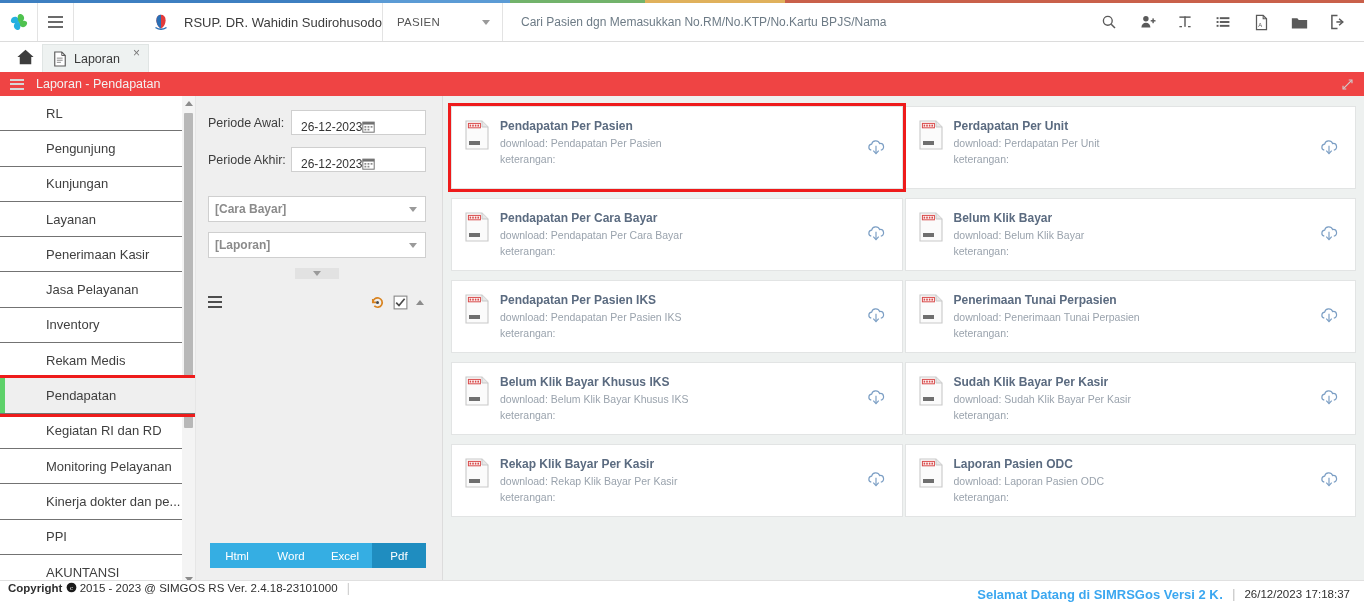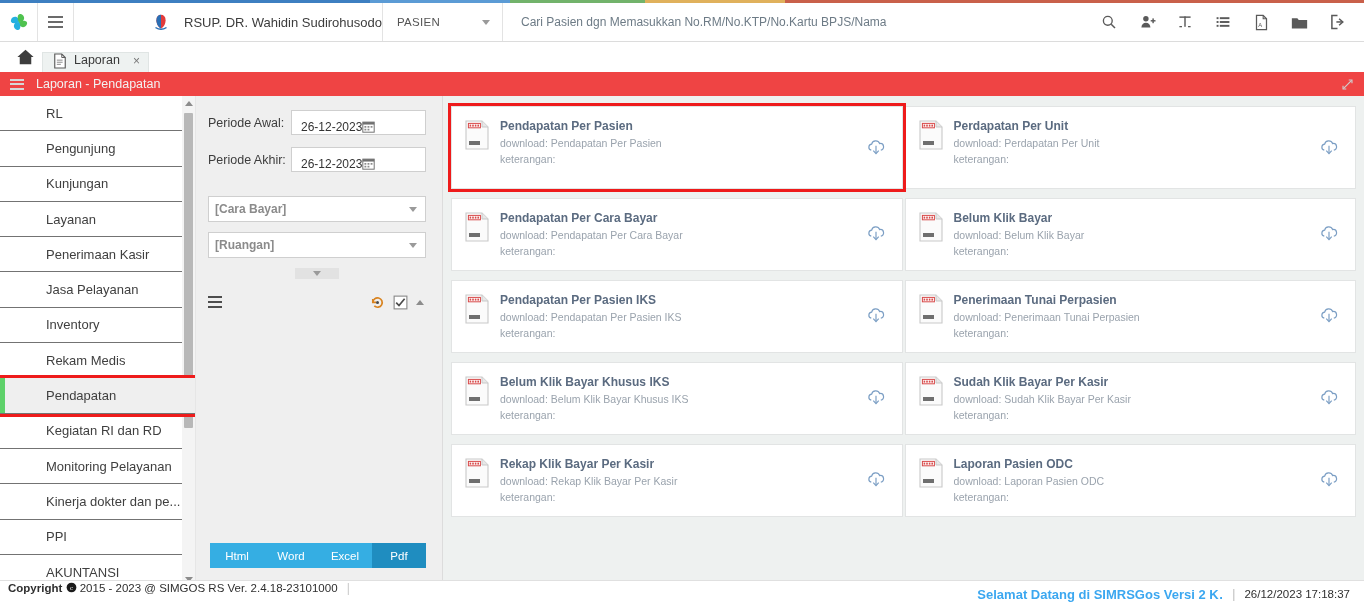--- a/index.html
+++ b/index.html
@@ -55,21 +55,21 @@
   .icons-cell { display: flex; align-items: center; gap: 0; padding-right: 8px; }
   .ticon {
     width: 38px; height: 39px; display: flex; align-items: center; justify-content: center;
     cursor: pointer; color: #5a5a5a;
   }
 
   
   .tabbar { height: 30px; background: #ffffff; display: flex; align-items: flex-end; padding-left: 8px; }
   .home-btn { width: 34px; height: 30px; display: flex; align-items: center; justify-content: center; cursor: pointer; }
   .tab {
-    display: flex; align-items: flex-start; gap: 7px; height: 20px; padding: 0 8px 0 10px;
+    display: flex; align-items: center; gap: 7px; height: 28px; padding: 0 8px 0 10px;
     background: #eef2f1; border: 1px solid #e0e5e4; border-bottom: none; cursor: pointer;
   }
   .tab-label { font-size: 12.5px; color: #3a3a3a; }
   .tab-close { font-size: 12px; color: #777; margin-left: 6px; align-self: flex-start; margin-top: 1px; cursor: pointer; }
 
   
   .pagehdr {
     height: 24px; background: #ef4444; display: flex; align-items: center;
     color: #fff; padding: 0 10px 0 10px; justify-content: space-between;
   }
@@ -399,21 +399,21 @@
     </div>
 
     <div style="height:12px"></div>
 
     <div class="f-select">
       <span class="val">[Cara Bayar]</span>
       <span class="caret-d"></span>
     </div>
 
     <div class="f-select">
-      <span class="val">[Ruangan]</span>
+      <span class="val">[Laporan]</span>
       <span class="caret-d"></span>
     </div>
 
     <div class="f-expand">
       <span class="caret-d"></span>
     </div>
 
     <div class="f-toolbar">
       <div class="list-icon">
           <i></i>

